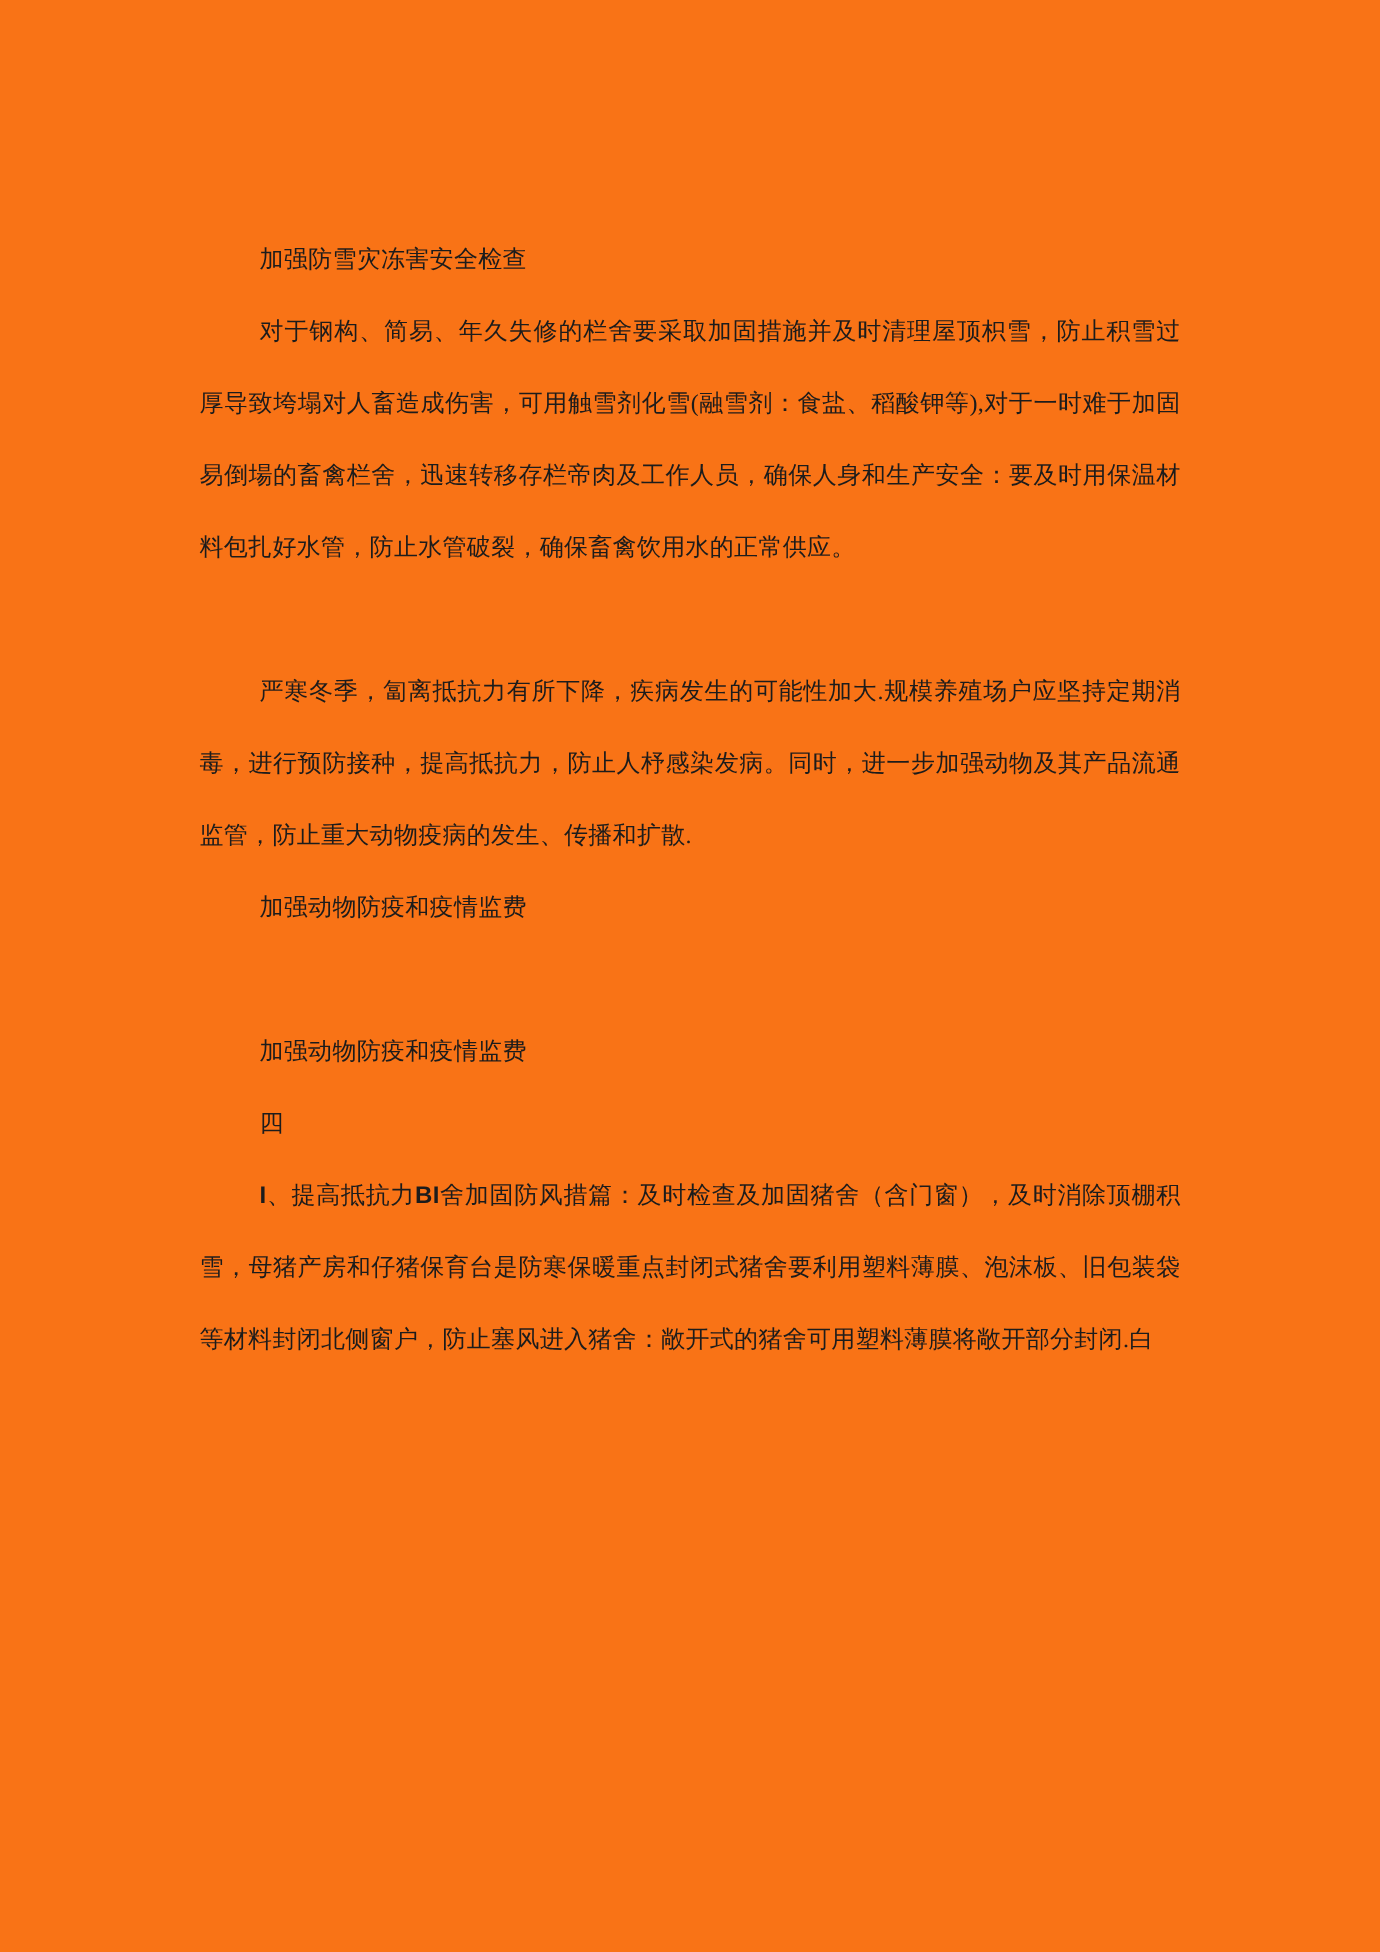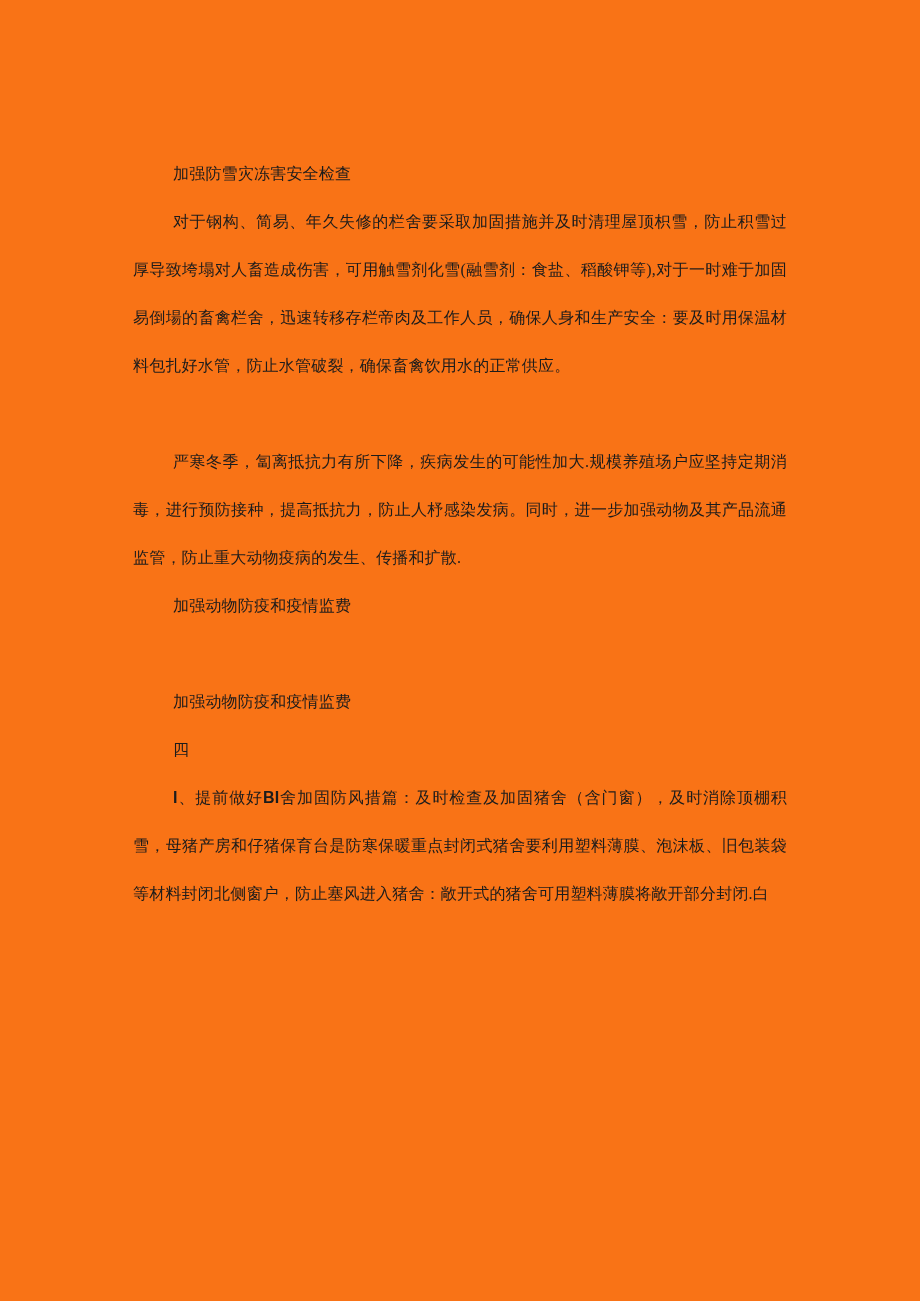--- a/index.html
+++ b/index.html
@@ -53,17 +53,17 @@
     <p class="line">严寒冬季，匐离抵抗力有所下降，疾病发生的可能性加大.规模养殖场户应坚持定期消毒，进行预防接种，提高抵抗力，防止人杼感染发病。同时，进一步加强动物及其产品流通监管，防止重大动物疫病的发生、传播和扩散.</p>
     <p class="line">加强动物防疫和疫情监费</p>
 
     <div class="gap"></div>
 
     <p class="line">加强动物防疫和疫情监费</p>
 
     <p class="line">四</p>
 
     <p class="line">
-      <span class="bold-run">I</span><span>、提前做好</span><span class="bold-run">BI</span><span>舍加固防风措篇：及时检查及加固猪舍（含门窗），及时消除顶棚积雪，母猪产房和仔猪保育台是防寒保暖重点封闭式猪舍要利用塑料薄膜、泡沫板、旧包装袋等材料封闭北侧窗户，防止塞风进入猪舍：敞开式的猪舍可用塑料薄膜将敞开部分封闭.白</span>
+      <span class="bold-run">I</span><span>、提高抵抗力</span><span class="bold-run">BI</span><span>舍加固防风措篇：及时检查及加固猪舍（含门窗），及时消除顶棚积雪，母猪产房和仔猪保育台是防寒保暖重点封闭式猪舍要利用塑料薄膜、泡沫板、旧包装袋等材料封闭北侧窗户，防止塞风进入猪舍：敞开式的猪舍可用塑料薄膜将敞开部分封闭.白</span>
     </p>
 
   </div>
 </div>
 
 </body></html>

